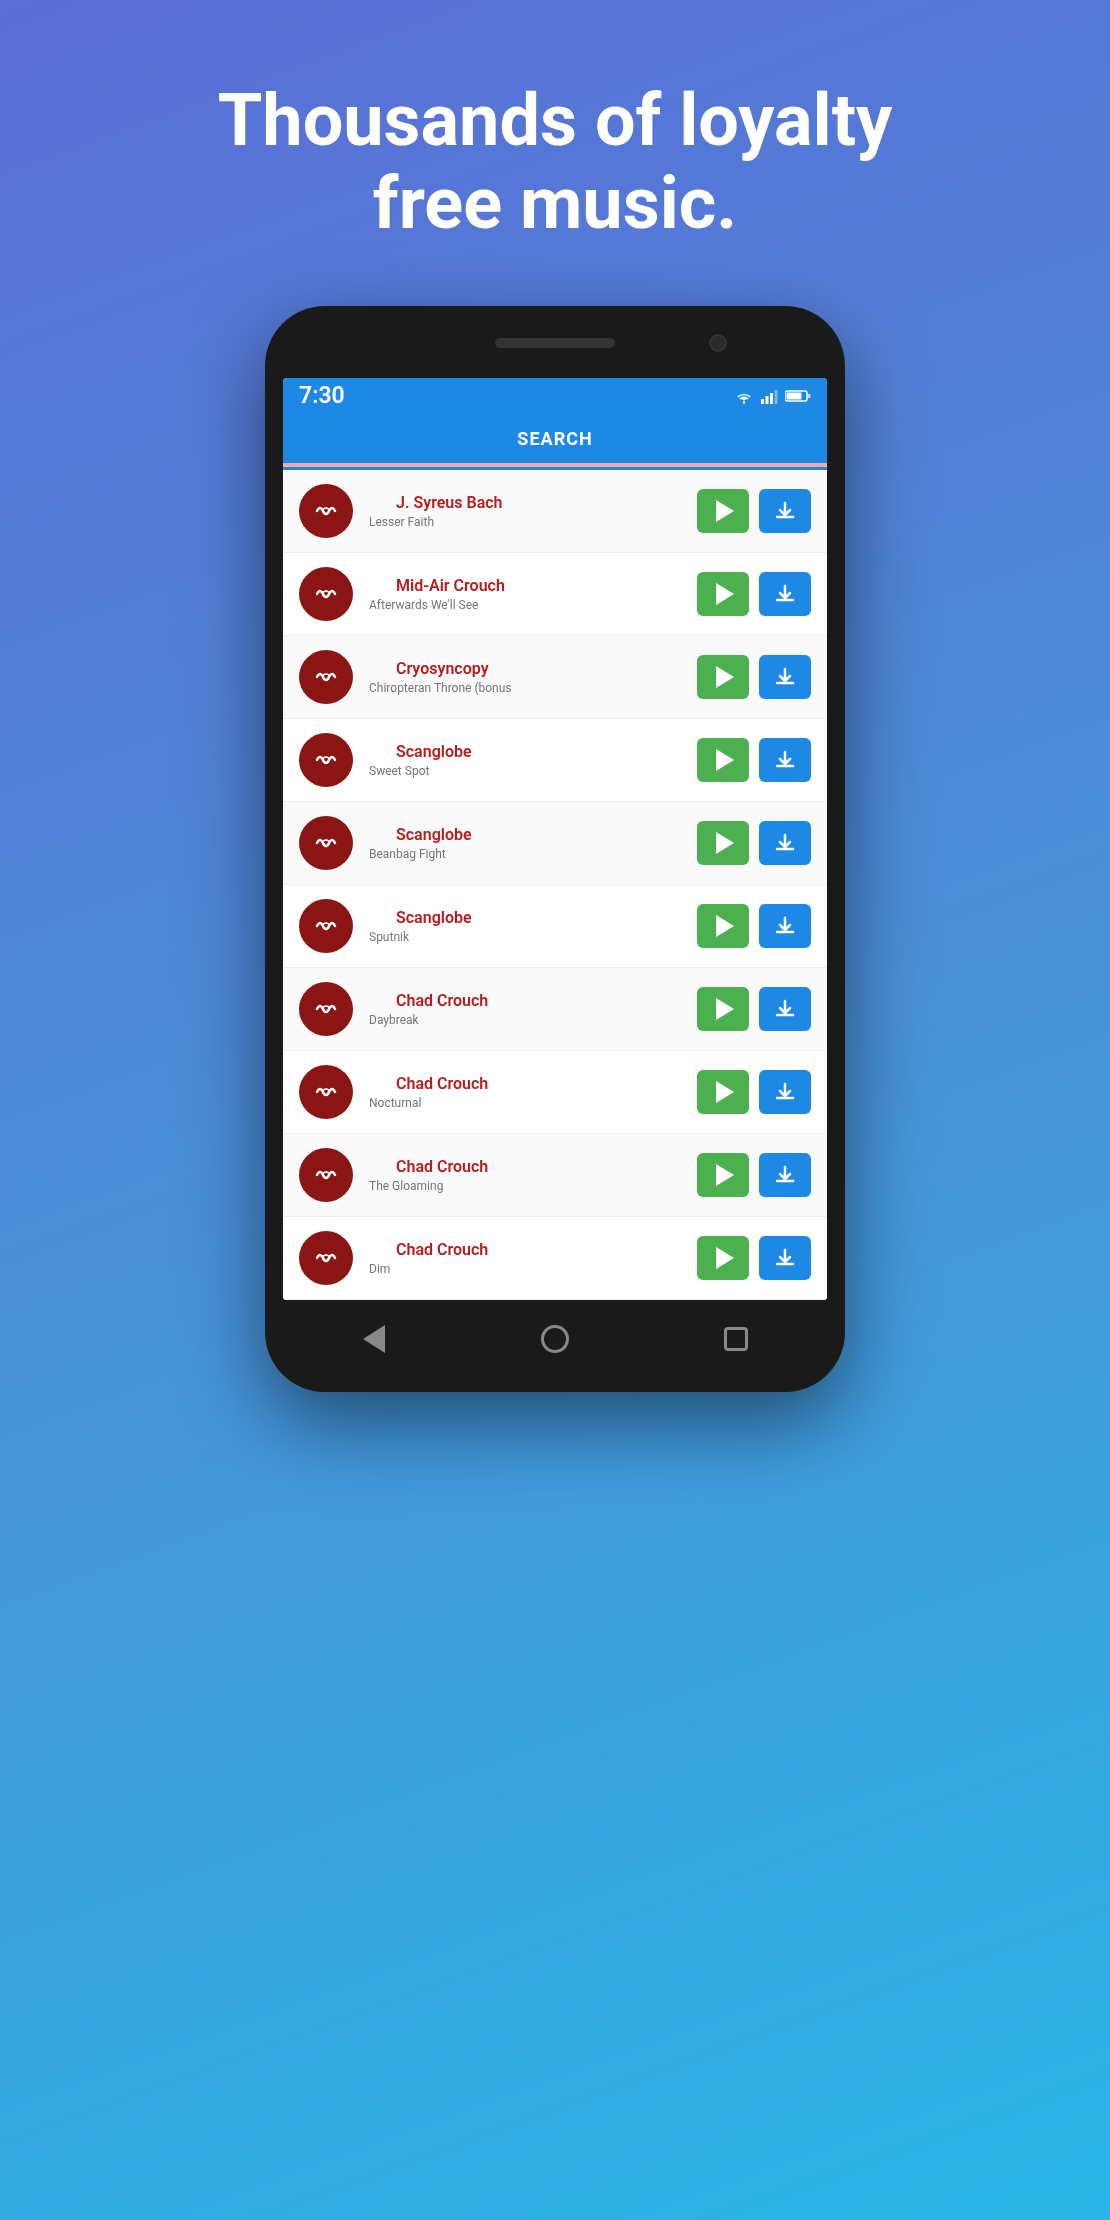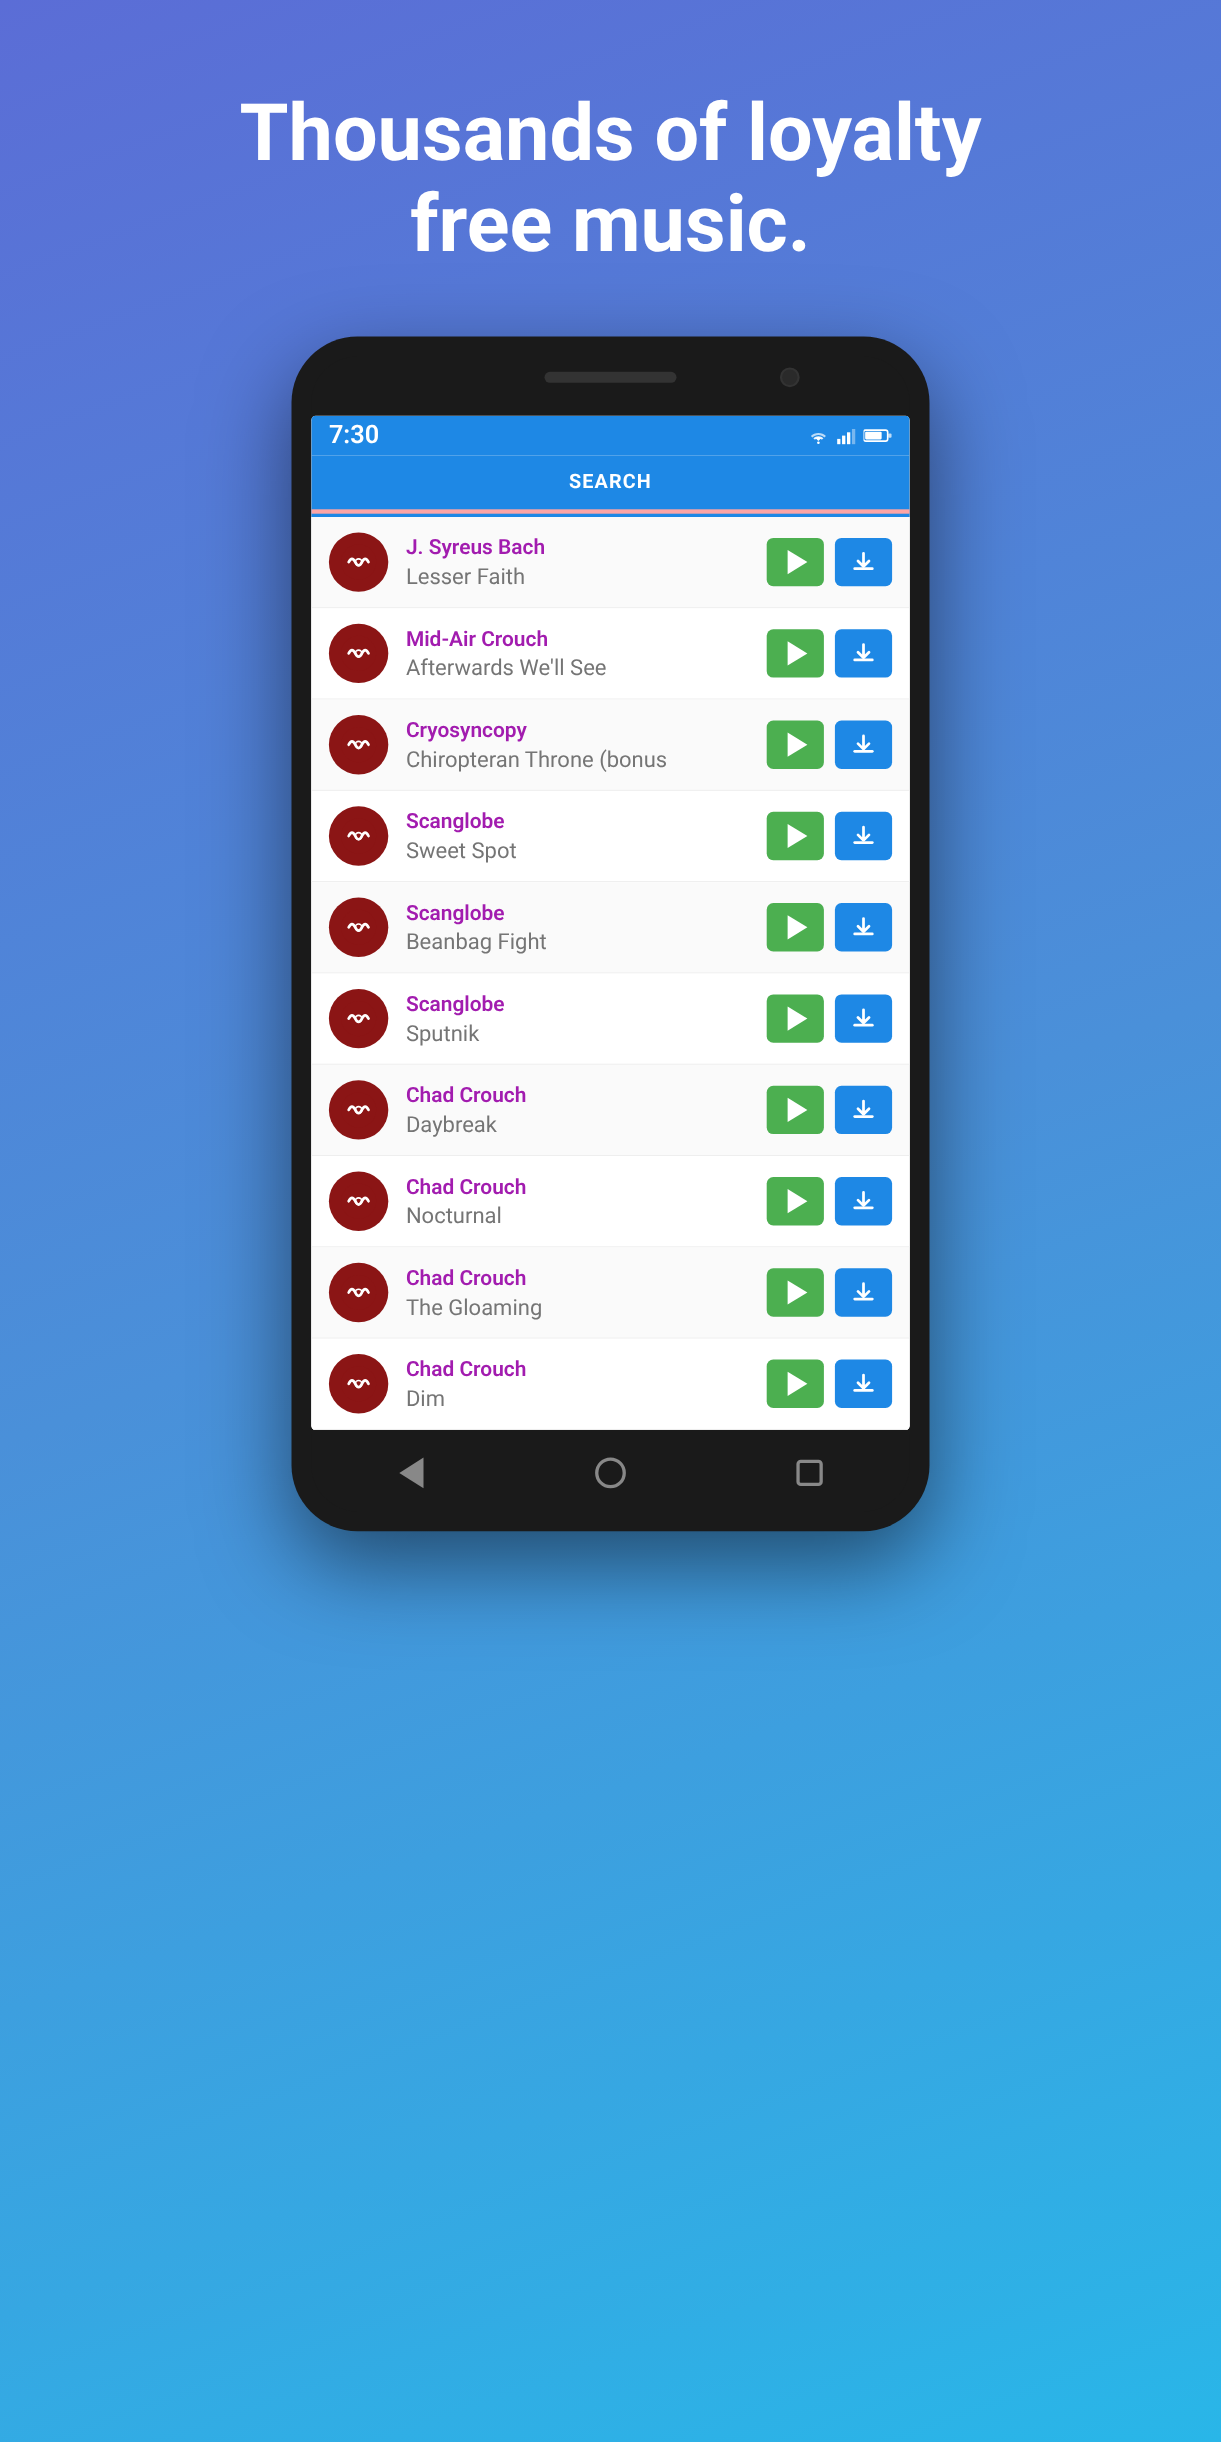--- a/index.html
+++ b/index.html
@@ -166,30 +166,31 @@
       width: 34px;
       height: 34px;
     }
 
     .track-info {
       flex: 1;
       min-width: 0;
     }
 
     .track-artist {
-      font-size: 19px;
+      font-size: 16px;
       font-weight: 600;
-      color: #a21caf;
+      color: #b91c1c;
       white-space: nowrap;
       overflow: hidden;
       text-overflow: ellipsis;
+      margin-left: 27px;
     }
 
     .track-song {
-      font-size: 20px;
+      font-size: 12px;
       color: #757575;
       margin-top: 3px;
       white-space: nowrap;
       overflow: hidden;
       text-overflow: ellipsis;
     }
 
     .track-actions {
       display: flex;
       gap: 10px;

